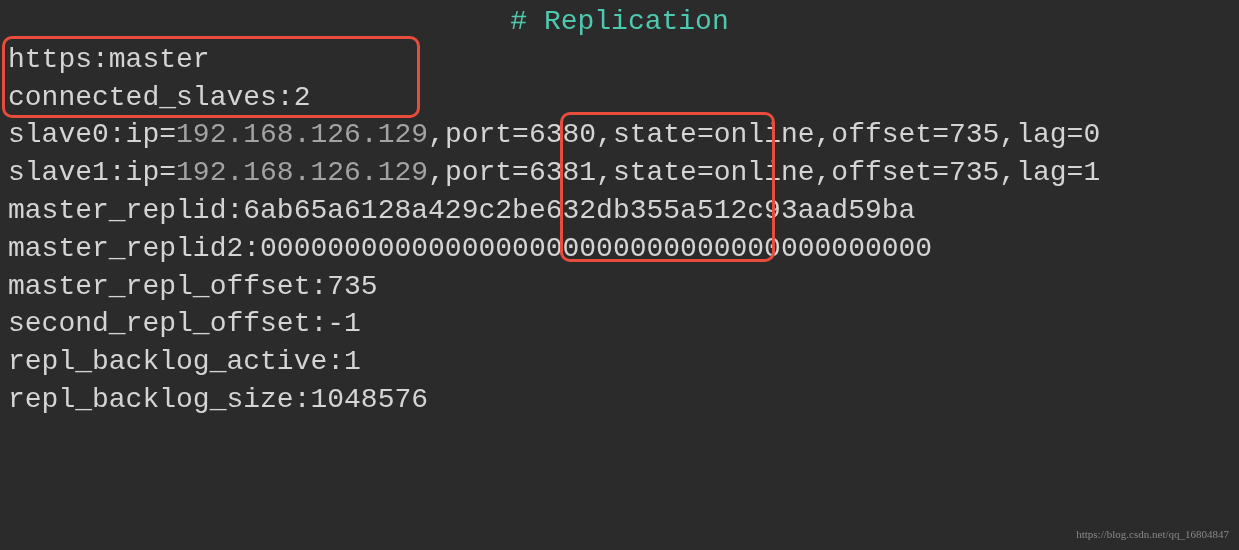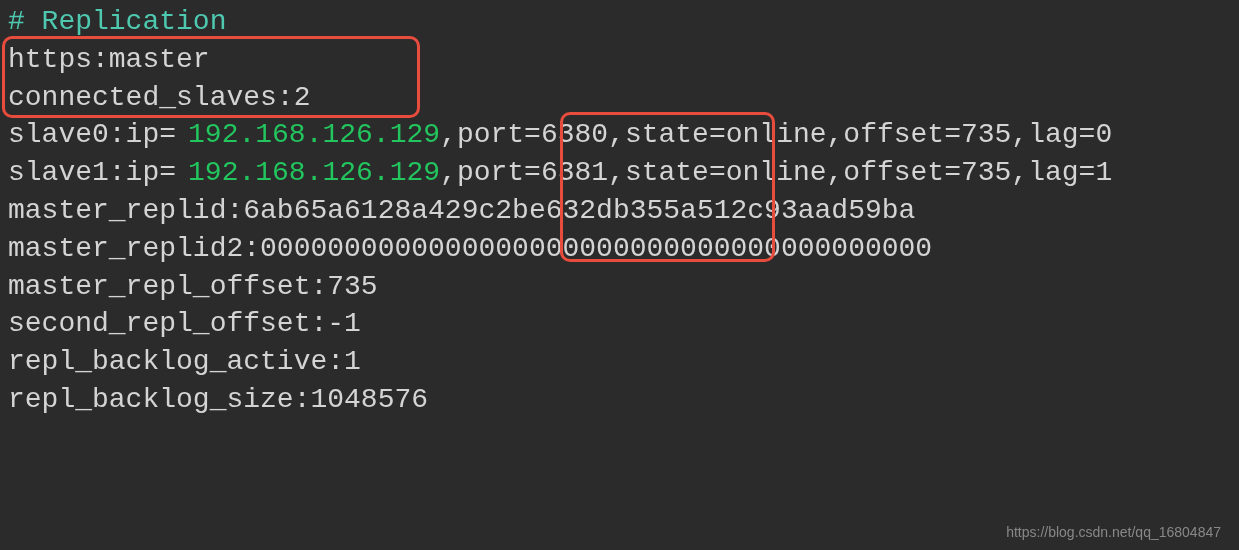--- a/index.html
+++ b/index.html
@@ -14,24 +14,24 @@
       color: #d4d4d4;
       width: 1239px;
       height: 550px;
       padding: 3px 8px;
       position: relative;
       overflow: hidden;
       line-height: 1.35;
     }
     .header {
       color: #4ec9b0;
+      text-align: center;
     }
     .ip {
-      color: #22c55e;
-      margin-left: 12px;
+      color: #a3a3a3;
     }
     .red-box-1 {
       position: absolute;
       border: 3px solid #e74c3c;
       border-radius: 10px;
       top: 36px;
       left: 2px;
       width: 418px;
       height: 82px;
       pointer-events: none;
@@ -42,24 +42,24 @@
       border-radius: 10px;
       top: 112px;
       left: 560px;
       width: 215px;
       height: 150px;
       pointer-events: none;
     }
     .watermark {
       position: absolute;
       bottom: 8px;
-      right: 18px;
+      right: 10px;
       color: #888;
-      font-size: 14px;
-      font-family: Liberation Sans, sans-serif;
+      font-size: 11px;
+      font-family: Liberation Serif, serif;
     }
     .line {
       white-space: pre-wrap;
       word-break: break-all;
     }
   </style>
 </head>
 <body>
 
 <div class="line header"># Replication</div>

